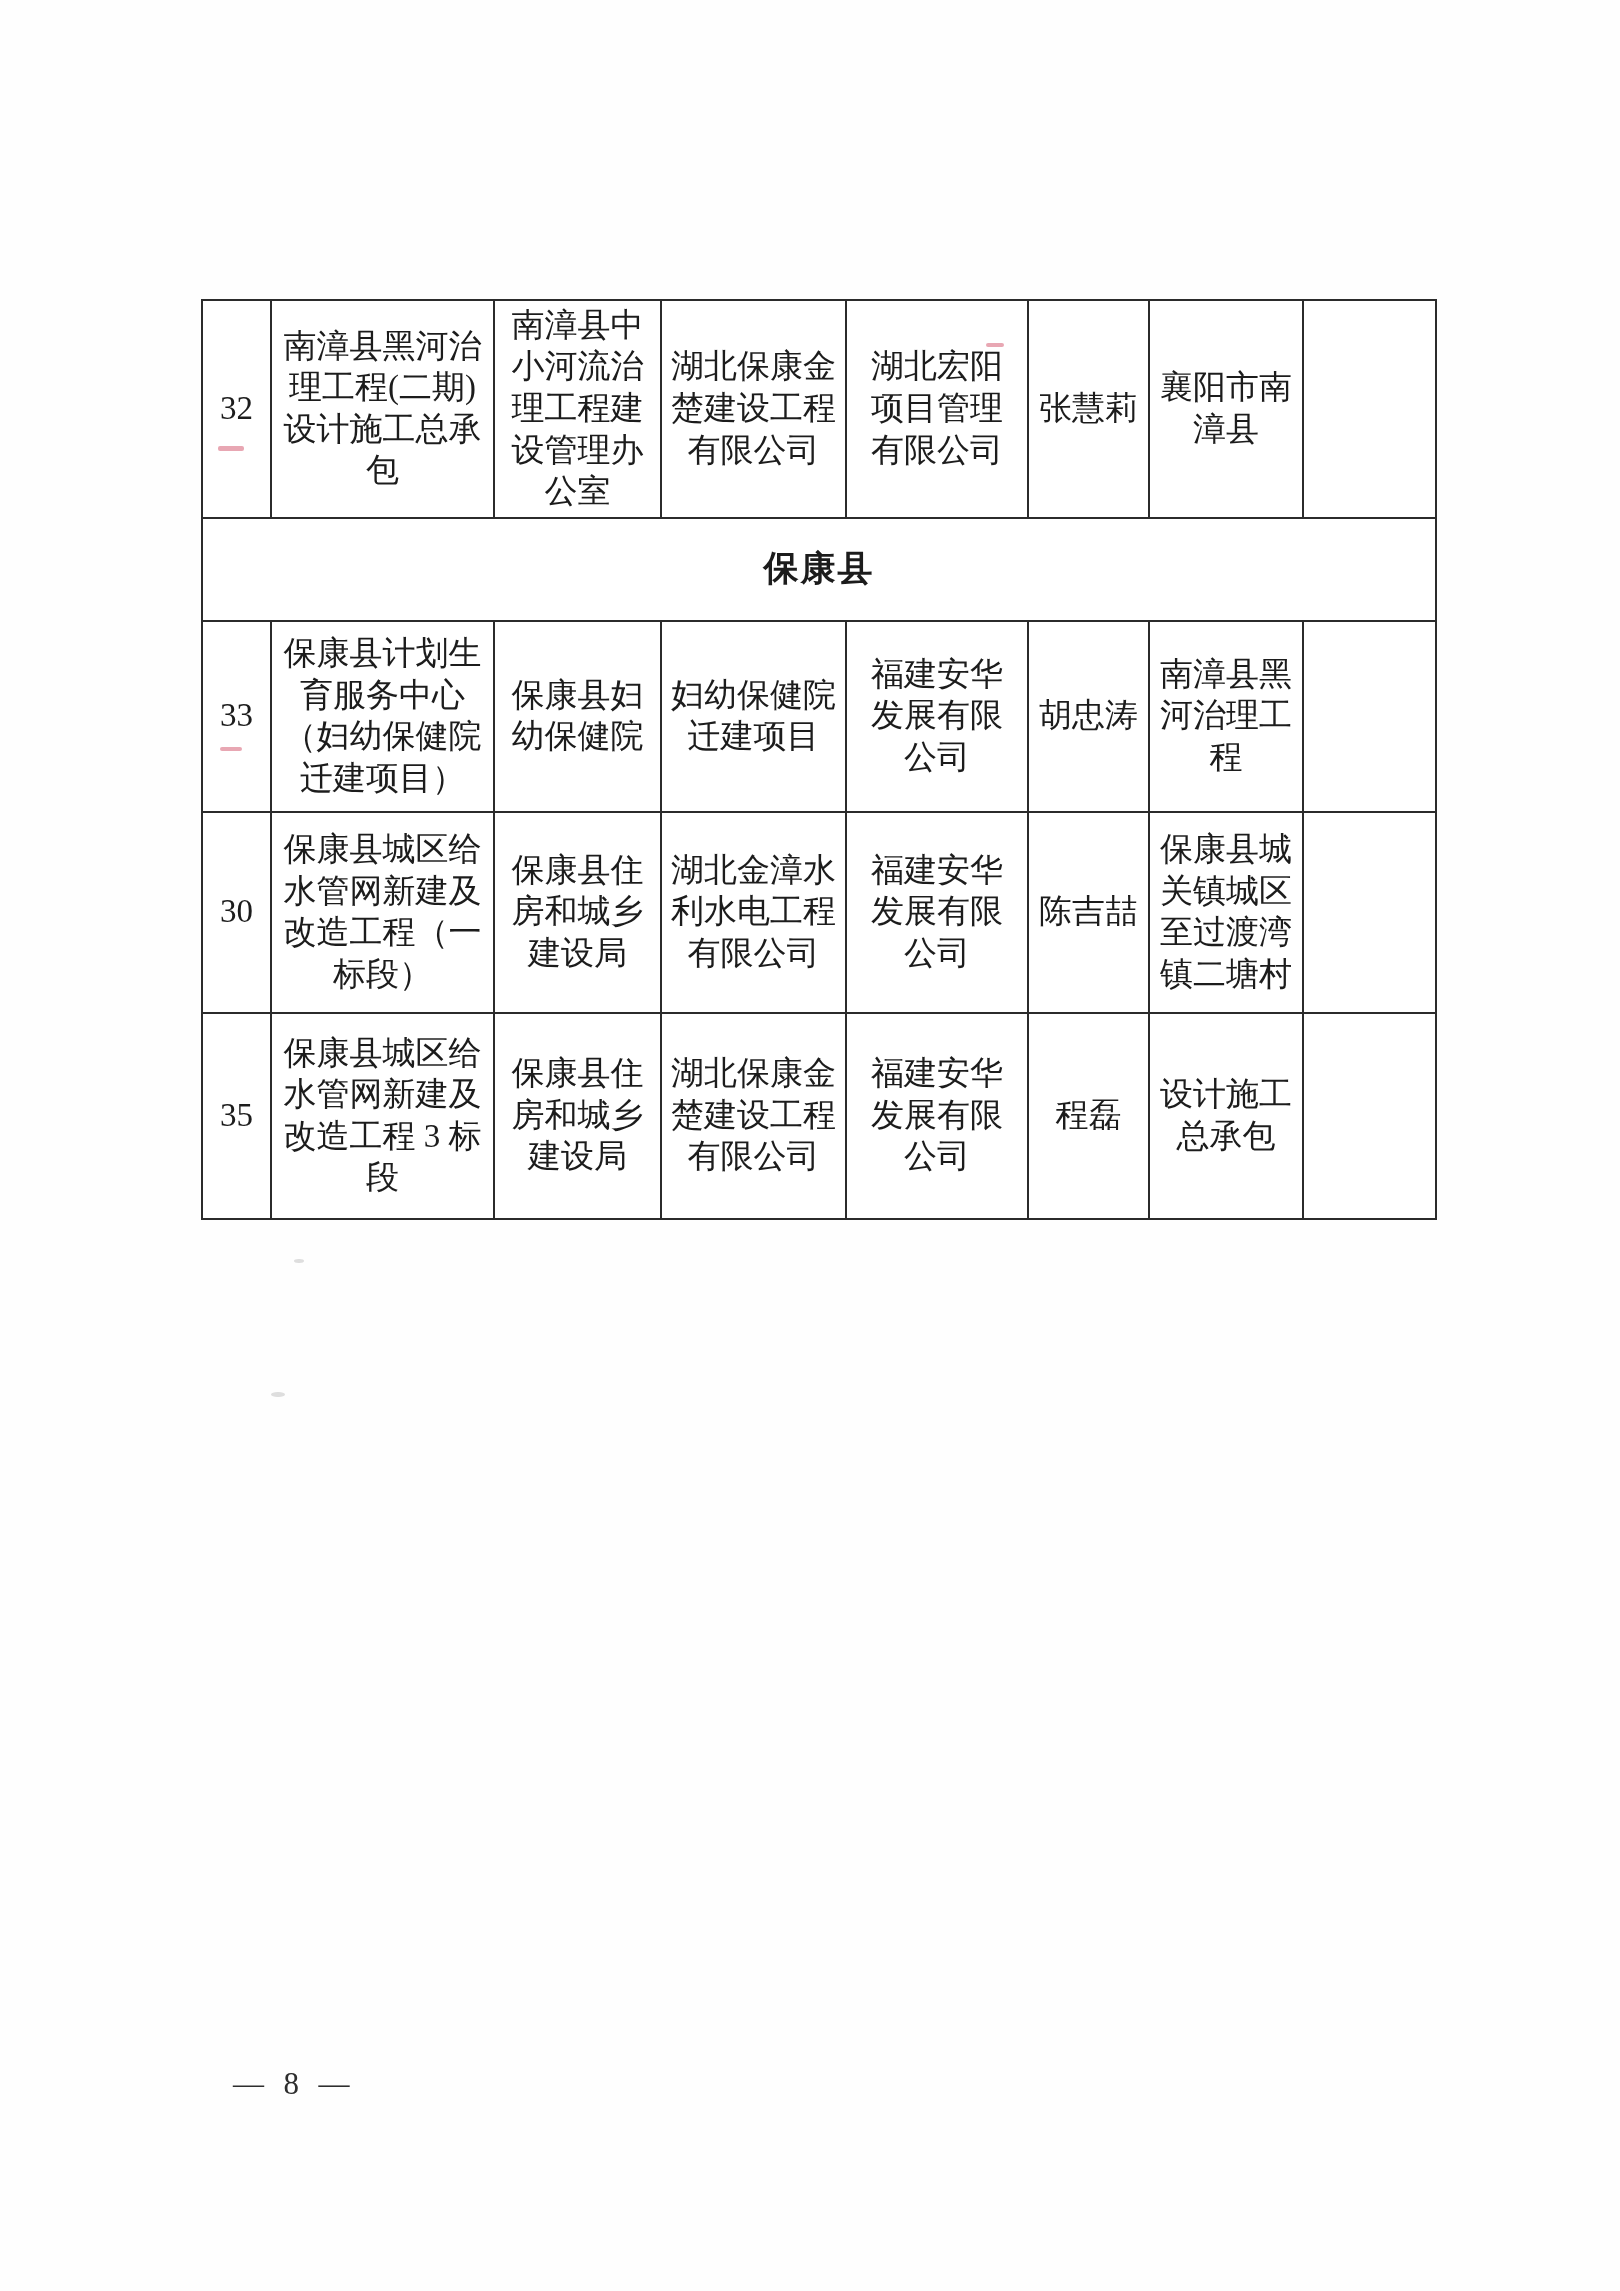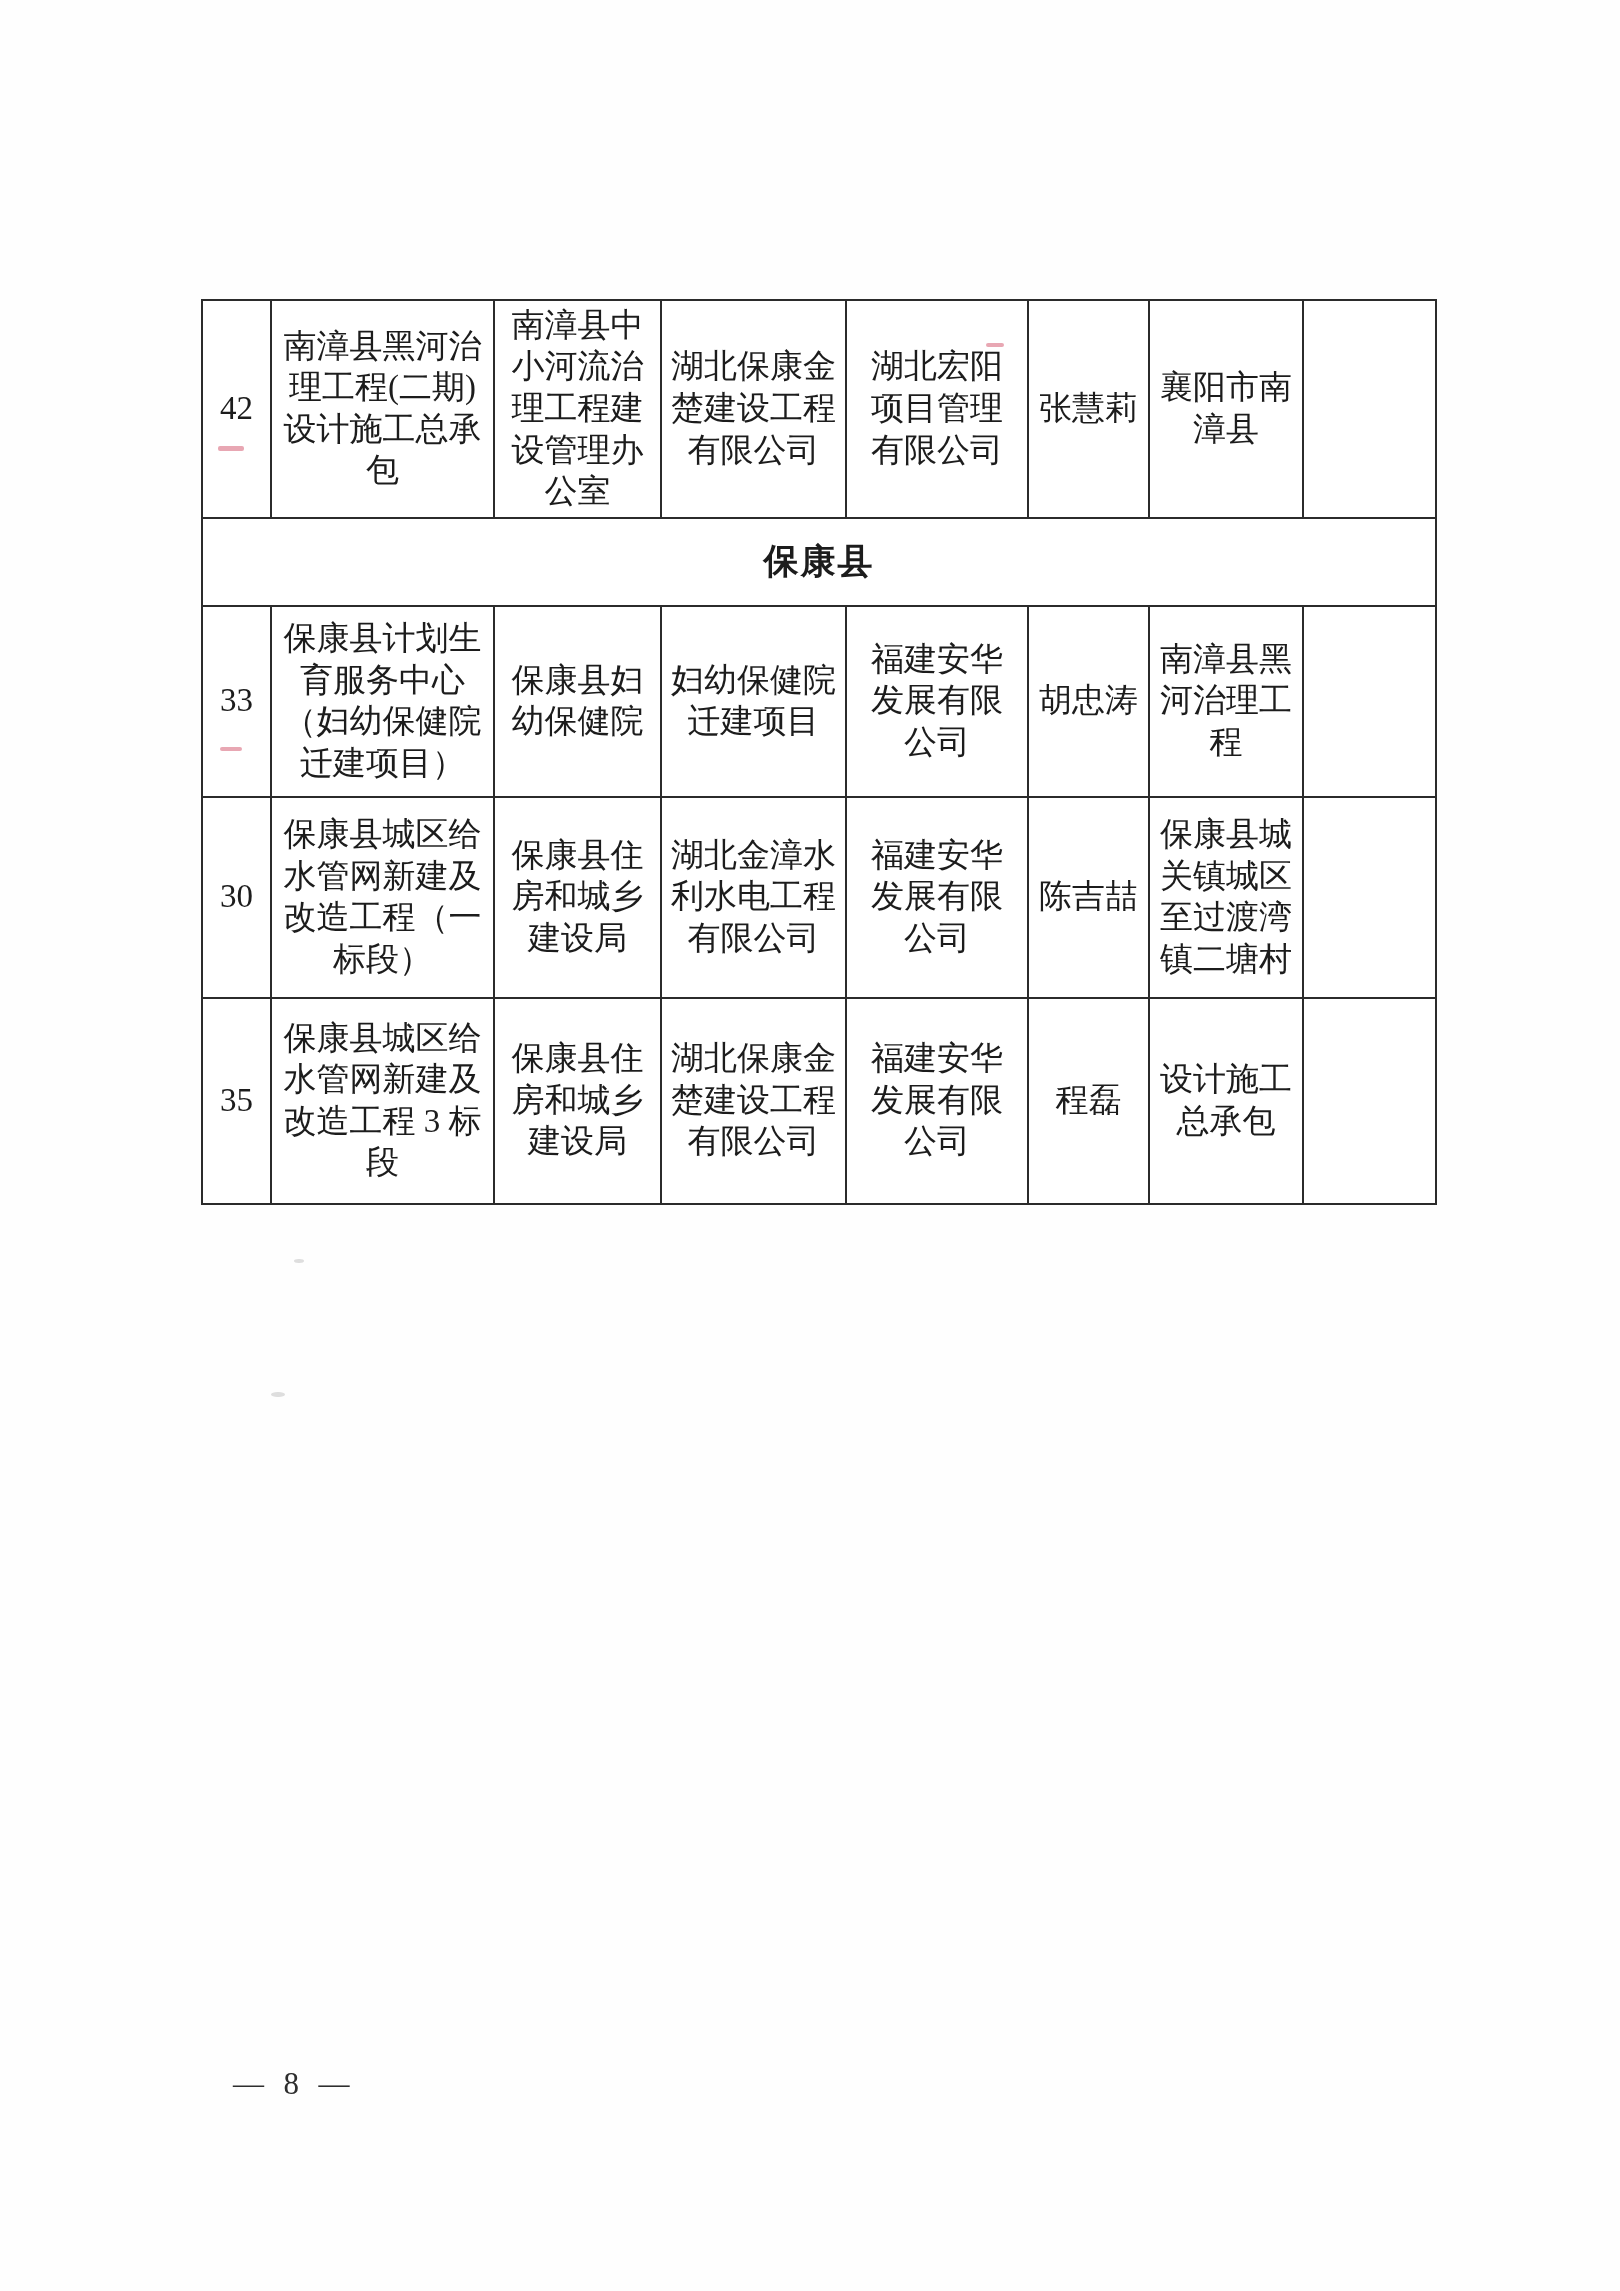--- a/index.html
+++ b/index.html
@@ -40,21 +40,21 @@
   }
   td.cell-no { font-size: 30px; font-family: "Liberation Serif", serif; }
   tr.section-row td {
     font-size: 35px;
     font-weight: bold;
     letter-spacing: 2px;
     padding: 2px;
   }
   
   tr.r32 { height: 211px; }
-  tr.section-row { height: 88px; }
+  tr.section-row { height: 103px; }
   tr.r33 { height: 191px; }
   tr.r34 { height: 201px; }
   tr.r35 { height: 206px; }
 
   
   .page-number {
     position: absolute;
     left: 233px;
     top: 2066px;
     width: 216px;
@@ -95,21 +95,21 @@
         <col style="width:223px">
         <col style="width:167px">
         <col style="width:185px">
         <col style="width:182px">
         <col style="width:121px">
         <col style="width:154px">
         <col style="width:133px">
       </colgroup>
       <tbody>
         <tr class="r32">
-          <td class="cell-no">42</td>
+          <td class="cell-no">32</td>
           <td>南漳县黑河治理工程(二期)设计施工总承包</td>
           <td>南漳县中小河流治理工程建设管理办公室</td>
           <td>湖北保康金楚建设工程有限公司</td>
           <td>湖北宏阳项目管理有限公司</td>
           <td>张慧莉</td>
           <td>襄阳市南漳县</td>
           <td></td>
         </tr>
         <tr class="section-row">
           <td colspan="8">保康县</td>

